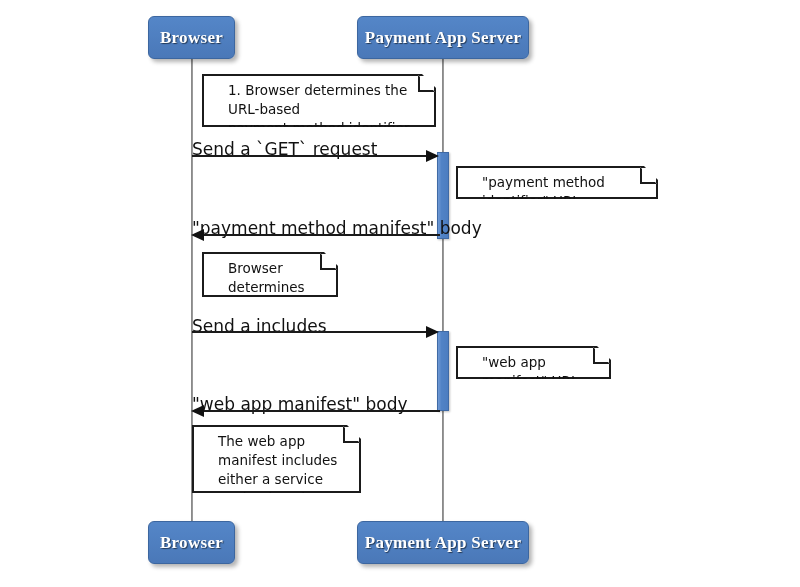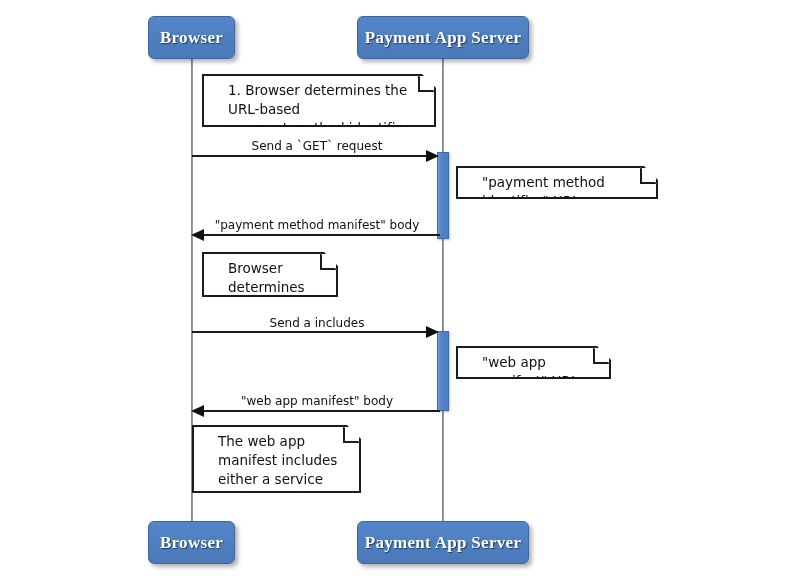--- a/index.html
+++ b/index.html
@@ -72,24 +72,24 @@
     border-bottom: 6px solid transparent;
   }
   .arrowhead.right {
     border-left: 13px solid #111111;
   }
   .arrowhead.left {
     border-right: 13px solid #111111;
   }
   .msg-label {
     position: absolute;
-    font-size: 12px;
+    font-size: 17px;
     color: #111111;
     white-space: nowrap;
-    text-align: center;
+    text-align: left;
   }
 
   
   .note {
     position: absolute;
     box-sizing: border-box;
     background: #ffffff;
     border: 2px solid #1b1b1b;
     font-size: 13.5px;
     line-height: 19px;

